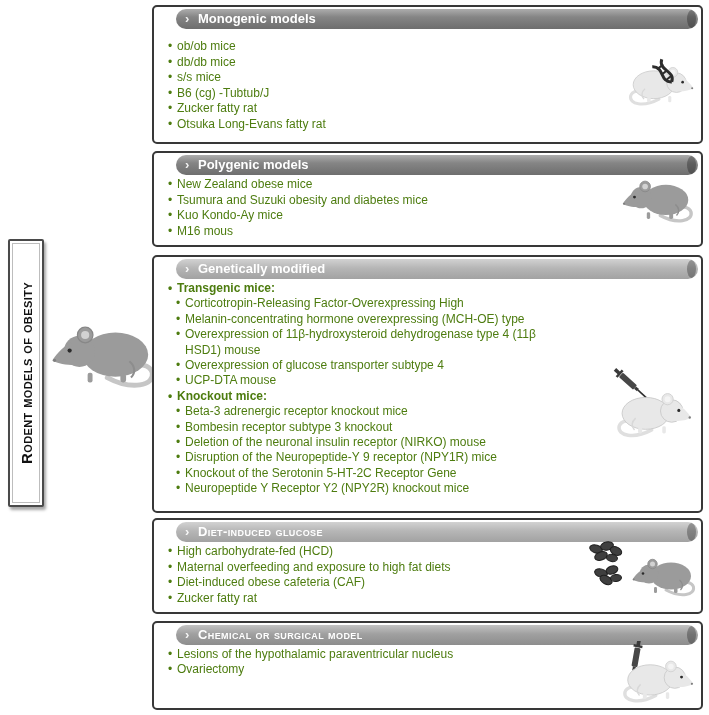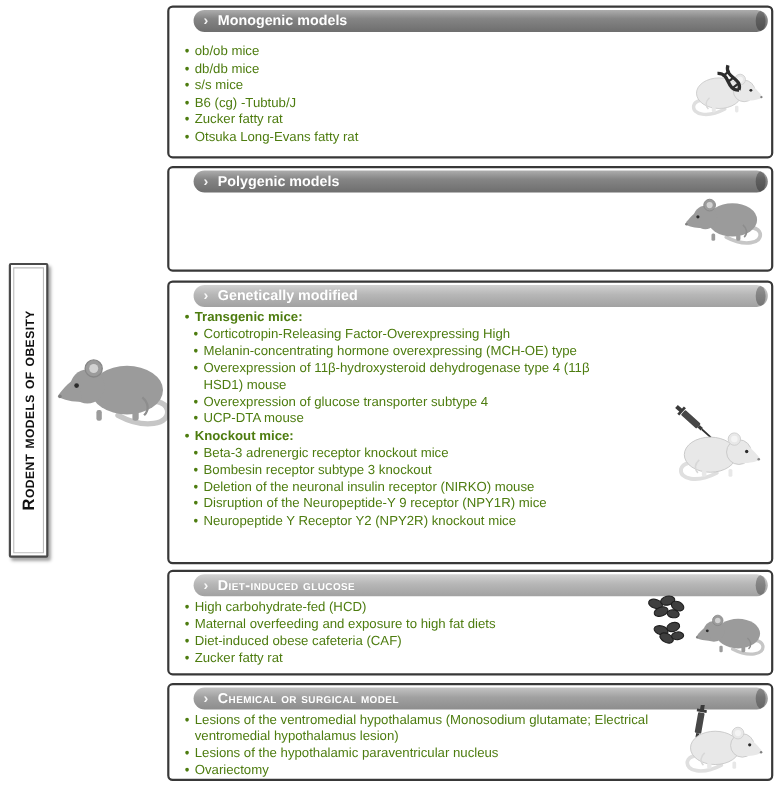--- a/index.html
+++ b/index.html
@@ -145,20 +145,26 @@
         </g>
       </svg>
     </div>
   </section>
 
   <section class="panel" id="panel-1">
     <div class="hdr h-dark">
       <span class="arrow">›</span>
       <span>Polygenic models</span>
     </div>
+    <ul class="items" id="items-1">
+        <li class="lvl1">New Zealand obese mice</li>
+        <li class="lvl1">Tsumura and Suzuki obesity and diabetes mice</li>
+        <li class="lvl1">Kuo Kondo-Ay mice</li>
+        <li class="lvl1">M16 mous</li>
+      </ul>
     <div class="icon" id="icon-1">
       <svg class="mouse dark abs" style="right:0;bottom:0;width:74px" viewBox="0 0 132 92">
         <use href="#mouse-shape"></use>
       </svg>
     </div>
   </section>
 
   <section class="panel" id="panel-2">
     <div class="hdr h-light">
       <span class="arrow">›</span>
@@ -169,20 +175,21 @@
         <li class="lvl2">Corticotropin-Releasing Factor-Overexpressing High</li>
         <li class="lvl2">Melanin-concentrating hormone overexpressing (MCH-OE) type</li>
         <li class="lvl2">Overexpression of 11β-hydroxysteroid dehydrogenase type 4 (11β HSD1) mouse</li>
         <li class="lvl2">Overexpression of glucose transporter subtype 4</li>
         <li class="lvl2">UCP-DTA mouse</li>
         <li class="lvl1 bold">Knockout mice:</li>
         <li class="lvl2">Beta-3 adrenergic receptor knockout mice</li>
         <li class="lvl2">Bombesin receptor subtype 3 knockout</li>
         <li class="lvl2">Deletion of the neuronal insulin receptor (NIRKO) mouse</li>
         <li class="lvl2">Disruption of the Neuropeptide-Y 9 receptor (NPY1R) mice</li>
+        <li class="lvl2">Knockout of the Serotonin 5-HT-2C Receptor Gene</li>
         <li class="lvl2">Neuropeptide Y Receptor Y2 (NPY2R) knockout mice</li>
       </ul>
     <div class="icon" id="icon-2">
       <svg class="abs" style="left:0;top:0;width:86px;height:44px" viewBox="0 0 86 44">
         <g transform="translate(12,2) rotate(42)">
             <use href="#syringe-shape"></use>
           </g>
       </svg>
       <svg class="mouse light flip abs" style="right:0;bottom:0;width:78px" viewBox="0 0 132 92">
         <use href="#mouse-shape"></use>
@@ -220,21 +227,20 @@
       </svg>
     </div>
   </section>
 
   <section class="panel" id="panel-4">
     <div class="hdr h-med caps">
       <span class="arrow">›</span>
       <span>Chemical or surgical model</span>
     </div>
     <ul class="items" id="items-4">
-        <li class="lvl1">Lesions of the ventromedial hypothalamus (Monosodium glutamate; Electrical ventromedial hypothalamus lesion)</li>
         <li class="lvl1">Lesions of the hypothalamic paraventricular nucleus</li>
         <li class="lvl1">Ovariectomy</li>
       </ul>
     <div class="icon" id="icon-4">
       <svg class="abs" style="left:0;top:0;width:60px;height:46px" viewBox="0 0 60 46">
         <g transform="translate(30,0) rotate(100)">
             <use href="#syringe-shape"></use>
           </g>
       </svg>
       <svg class="mouse light flip abs" style="right:0;bottom:0;width:74px" viewBox="0 0 132 92">

